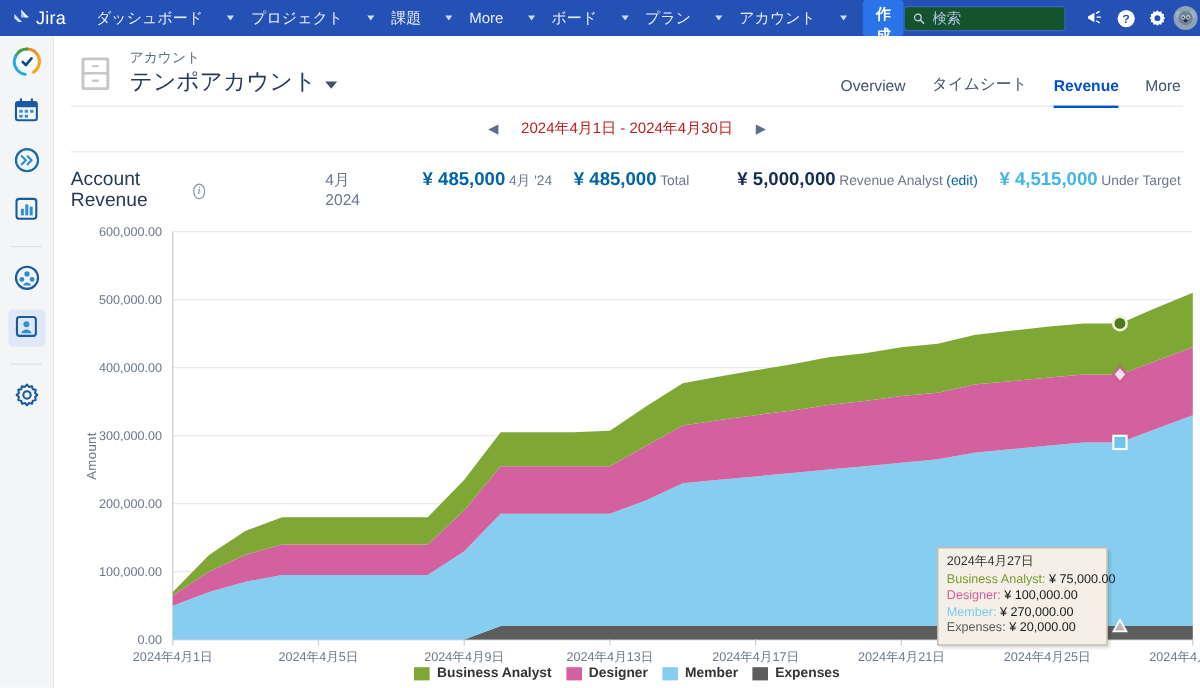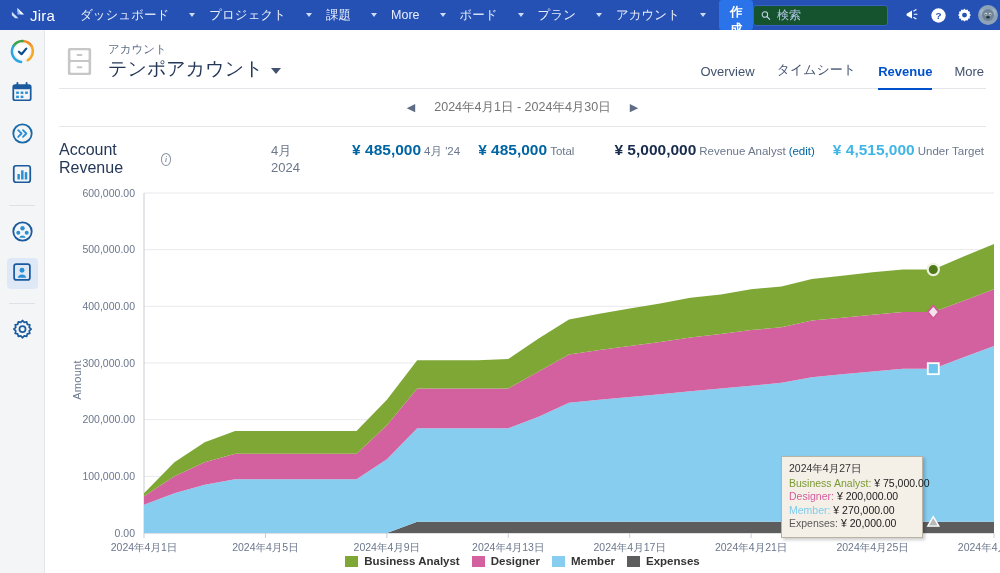--- a/index.html
+++ b/index.html
@@ -90,21 +90,21 @@
   .tab.active { color: #0052cc; font-weight: 700; border-bottom-color: #0052cc; }
 
   .head-divider { height: 1px; background: #e4e6ea; margin: 0 14px; }
 
   
   #datenav {
     height: 38px; display: flex; align-items: center; justify-content: center;
     gap: 14px; border-bottom: 1px solid #e4e6ea; margin: 0 14px;
   }
   .datearrow { color: #5e6c84; font-size: 11px; cursor: pointer; padding: 2px 5px; }
-  .daterange { font-size: 12.5px; color: #737373; white-space: nowrap; }
+  .daterange { font-size: 12.5px; color: #b91c1c; white-space: nowrap; }
 
   
   #summary { display: flex; align-items: baseline; padding: 14px 16px 4px 14px; gap: 0; }
   .sec-title { font-size: 16px; color: #253858; display: flex; align-items: center; gap: 5px; font-weight: 400;}
   .info-i {
     width: 13px; height: 13px; border: 1px solid #8993a4; border-radius: 50%;
     font-size: 9px; line-height: 11px; text-align: center; color: #6b778c;
     font-family: "Liberation Serif", serif; font-style: italic; cursor: pointer;
   }
   .sum-month { margin-left: 100px; font-size: 13px; color: #6b778c; }
@@ -419,21 +419,21 @@
       </svg>
 
     <div id="tooltip">
       <div class="tt-date">2024年4月27日</div>
       <div class="tt-row">
         <span class="k" style="color: rgb(122, 154, 51);">Business Analyst:</span>
         <span class="v">¥ 75,000.00</span>
       </div>
       <div class="tt-row">
         <span class="k" style="color: rgb(212, 93, 158);">Designer:</span>
-        <span class="v">¥ 200,000.00</span>
+        <span class="v">¥ 100,000.00</span>
       </div>
       <div class="tt-row">
         <span class="k" style="color: rgb(127, 203, 238);">Member:</span>
         <span class="v">¥ 270,000.00</span>
       </div>
       <div class="tt-row">
         <span class="k" style="color: rgb(90, 90, 90);">Expenses:</span>
         <span class="v">¥ 20,000.00</span>
       </div>
     </div>

